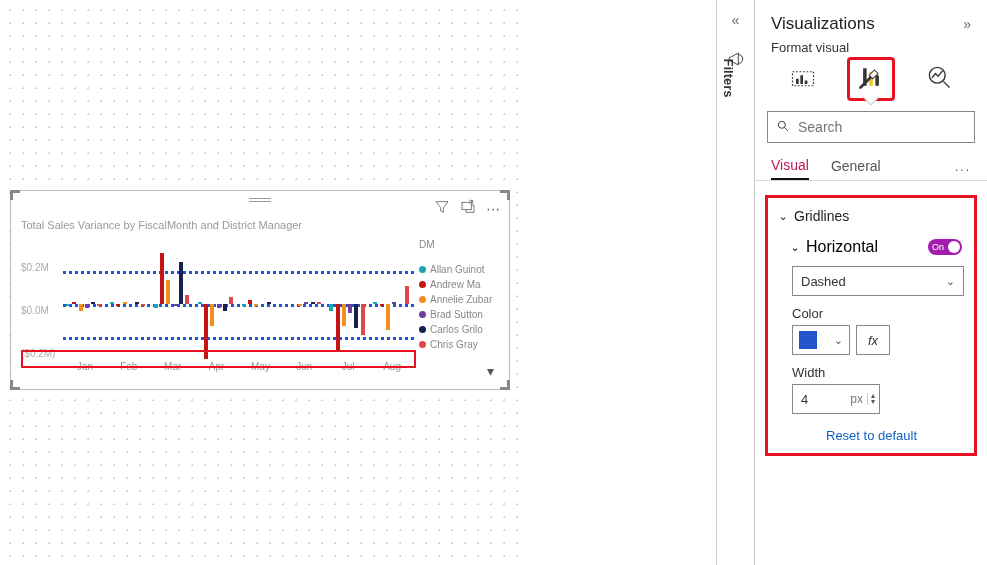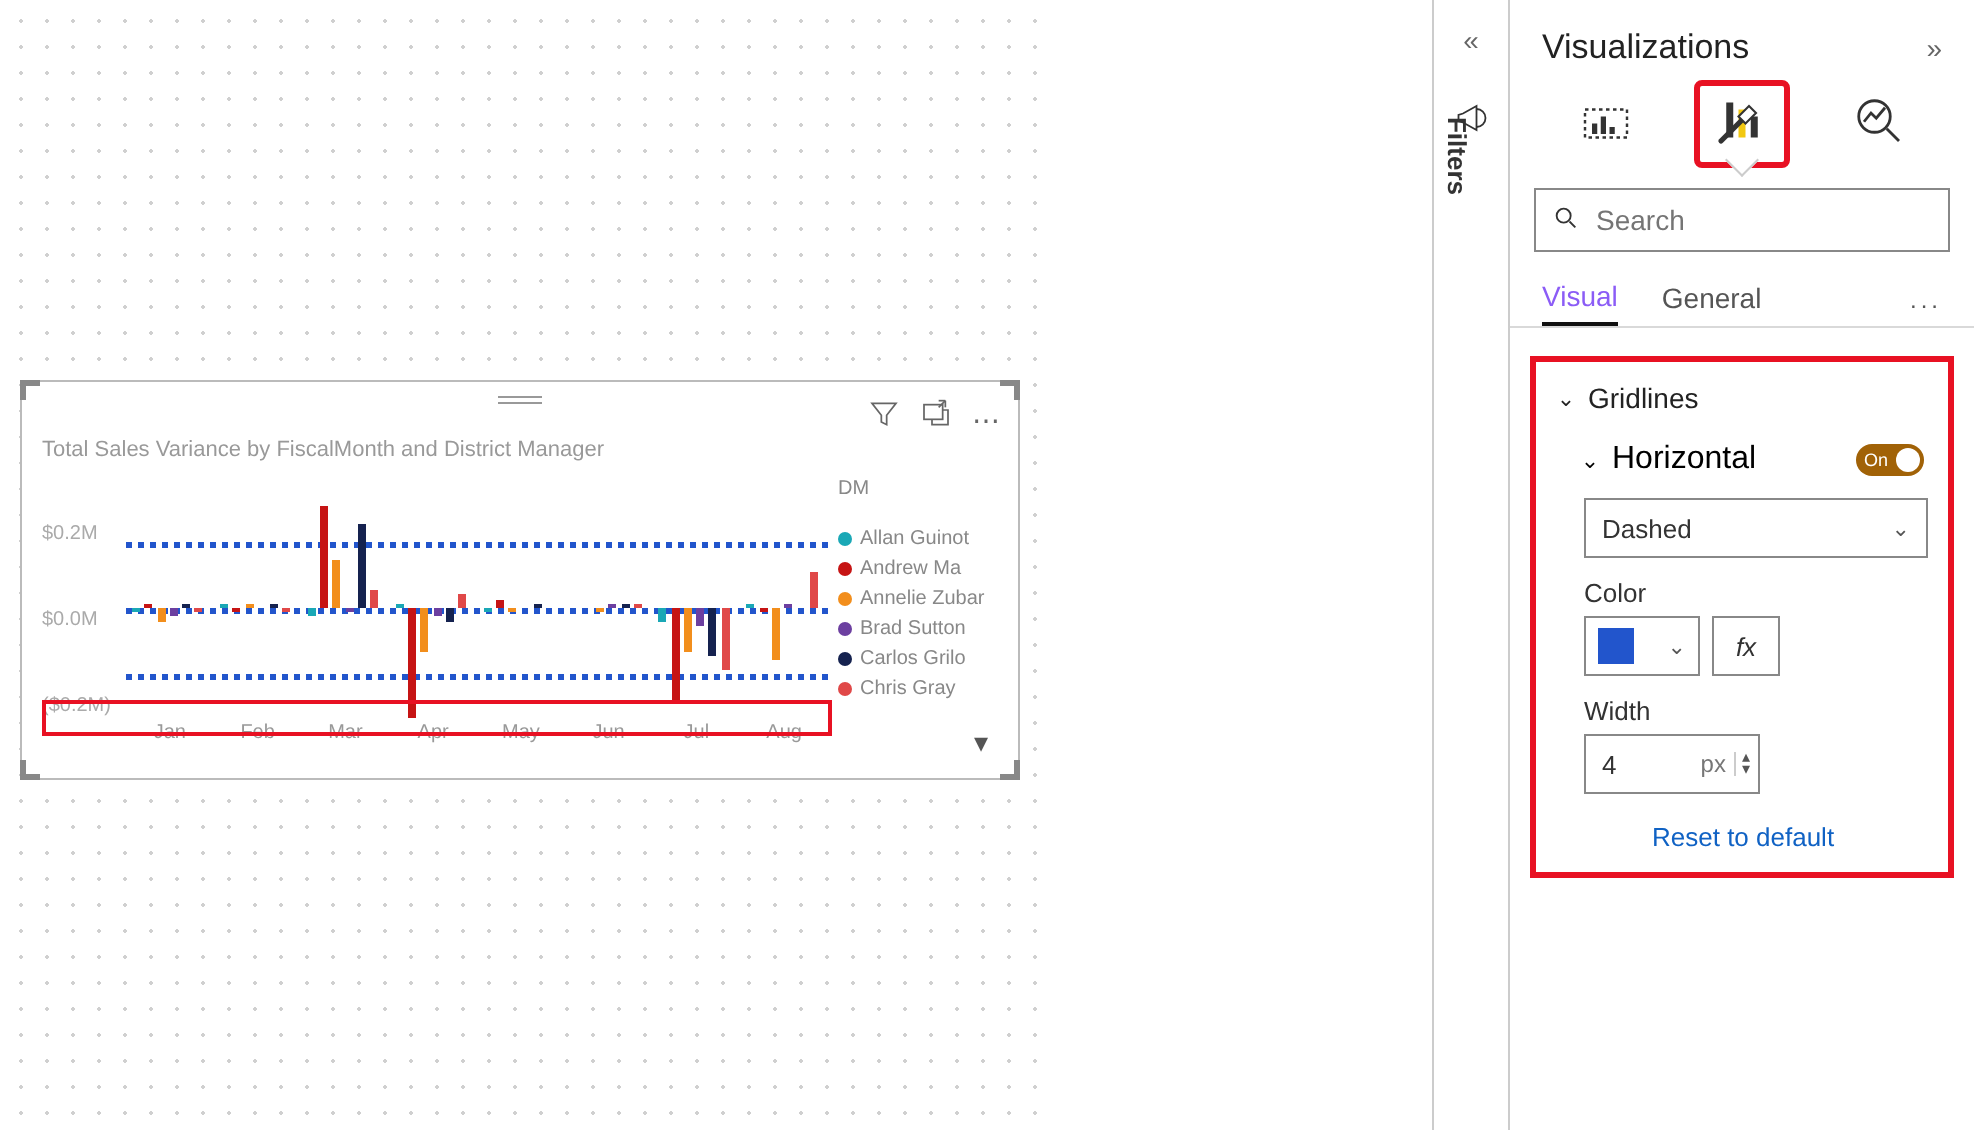--- a/index.html
+++ b/index.html
@@ -112,33 +112,33 @@
     padding:0 8px; gap:6px; font-size:14px; color:#555;
   }
   .search-box svg { width:14px; height:14px; stroke:#333; fill:none; stroke-width:1.6; }
   .search-input { border:none; outline:none; font-size:14px; flex:1; color:#555; background:transparent; }
 
   .subtab-row {
     display:flex; align-items:flex-end; gap:22px;
     padding:8px 16px 0 16px; border-bottom:1px solid #d9d9d9;
   }
   .subtab { font-size:14px; color:#555; padding-bottom:6px; cursor:pointer; }
-  .subtab.active { color:#8b5cf6; border-bottom:2px solid #111; padding-bottom:5px; }
+  .subtab.active { color:#be185d; border-bottom:2px solid #111; padding-bottom:5px; }
   .subtab-dots { margin-left:auto; padding-bottom:6px; color:#555; letter-spacing:2px; font-size:12px; }
 
   .form-area {
     margin:14px 10px 10px 10px; padding:10px 10px 10px 10px;
     border:3px solid #e81123;
   }
   .expander-row { display:flex; align-items:center; gap:6px; font-size:14px; color:#222; }
   .caret { width:10px; text-align:center; font-size:11px; }
   .expander-h { margin-top:14px; display:flex; align-items:center; justify-content:space-between; padding-right:2px;}
 
   .toggle {
-    width:34px; height:16px; background:#a16207; border-radius:10px; position:relative;
+    width:34px; height:16px; background:#a21caf; border-radius:10px; position:relative;
     font-size:9px; color:#fff; display:flex; align-items:center; padding-left:4px;
   }
   .toggle::after {
     content:""; position:absolute; right:2px; top:2px; width:12px; height:12px;
     background:#fff; border-radius:50%;
   }
 
   .field-block { margin-top:10px; padding-left:14px; }
   .field-label { font-size:13px; color:#333; margin-bottom:4px; }
   .field-input {
@@ -324,20 +324,21 @@
   <div class="filters-label">Filters</div>
 </div>
 
 <div class="vis-pane">
 
   <div class="vis-title-row">
     <div class="vis-title">Visualizations</div>
     <div class="expand-icon">»</div>
   </div>
 
+  <div class="format-row">Format visual</div>
 
   <div class="action-icons">
     <div class="action-icon-wrap">
       <span class="action-icon"><svg viewBox="0 0 32 32">
         <rect x="4" y="10" width="24" height="16" fill="none" stroke="#333" stroke-dasharray="2 2" stroke-width="1.4"></rect>
         <rect x="8" y="18" width="3" height="6" fill="#333"></rect>
             <rect x="13" y="14" width="3" height="10" fill="#333"></rect>
             <rect x="18" y="20" width="3" height="4" fill="#333"></rect>
       </svg></span>
     </div>

